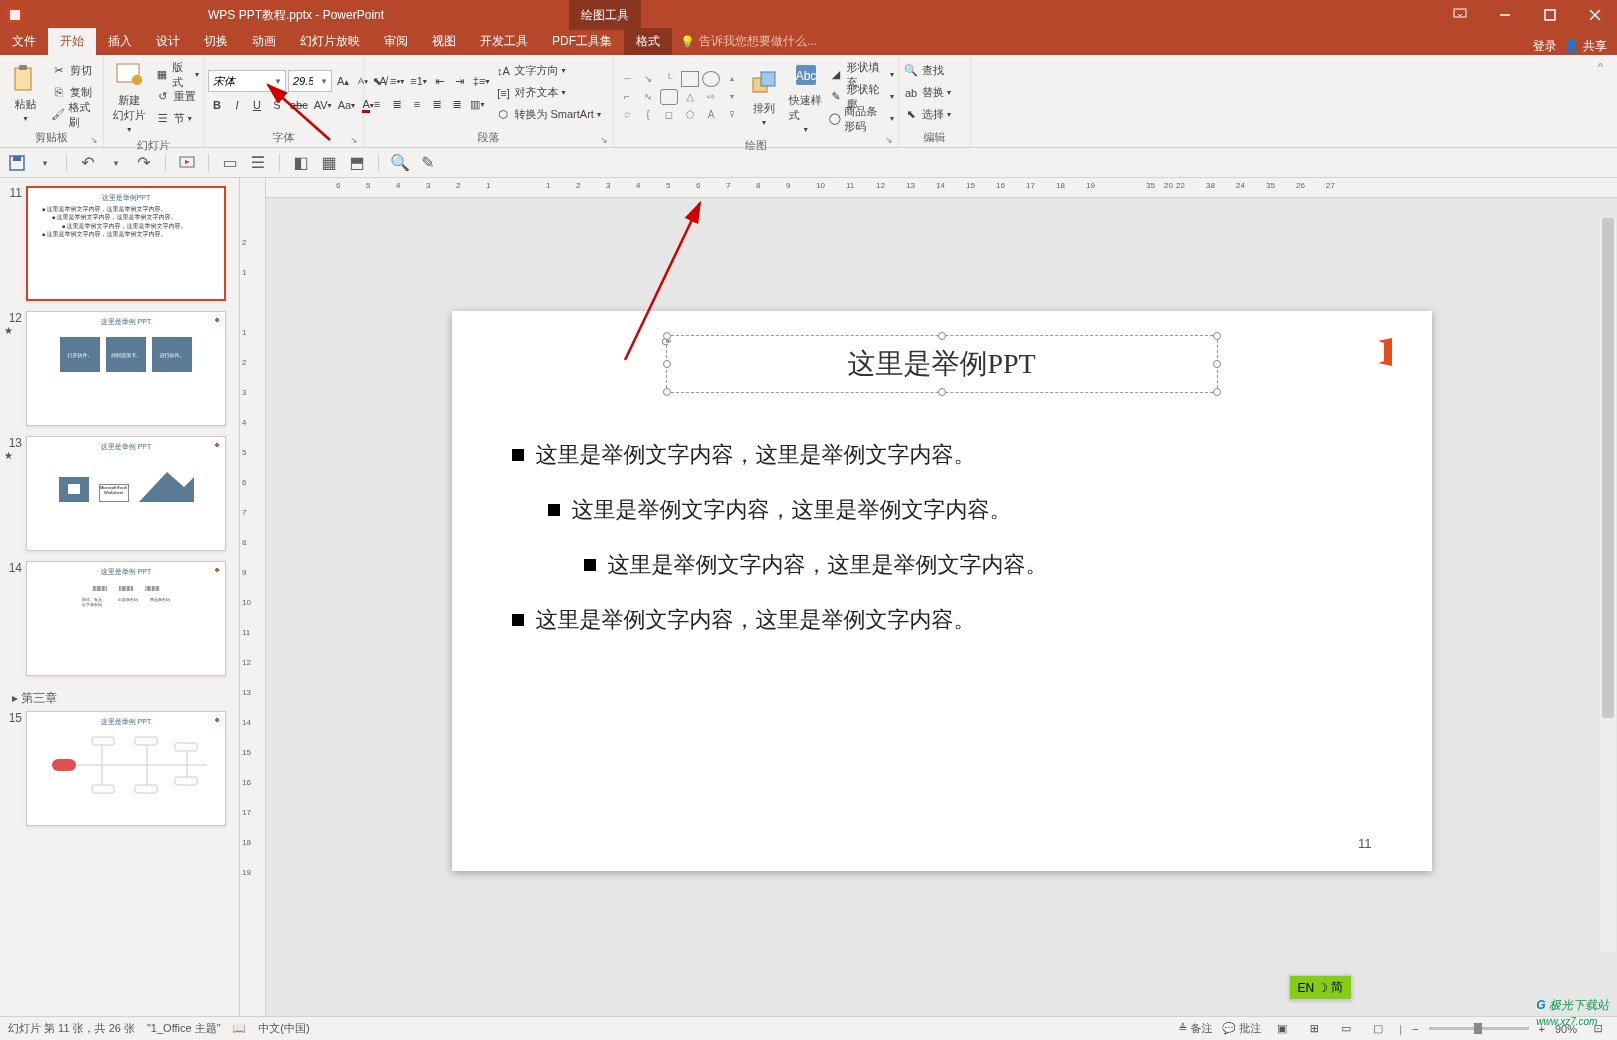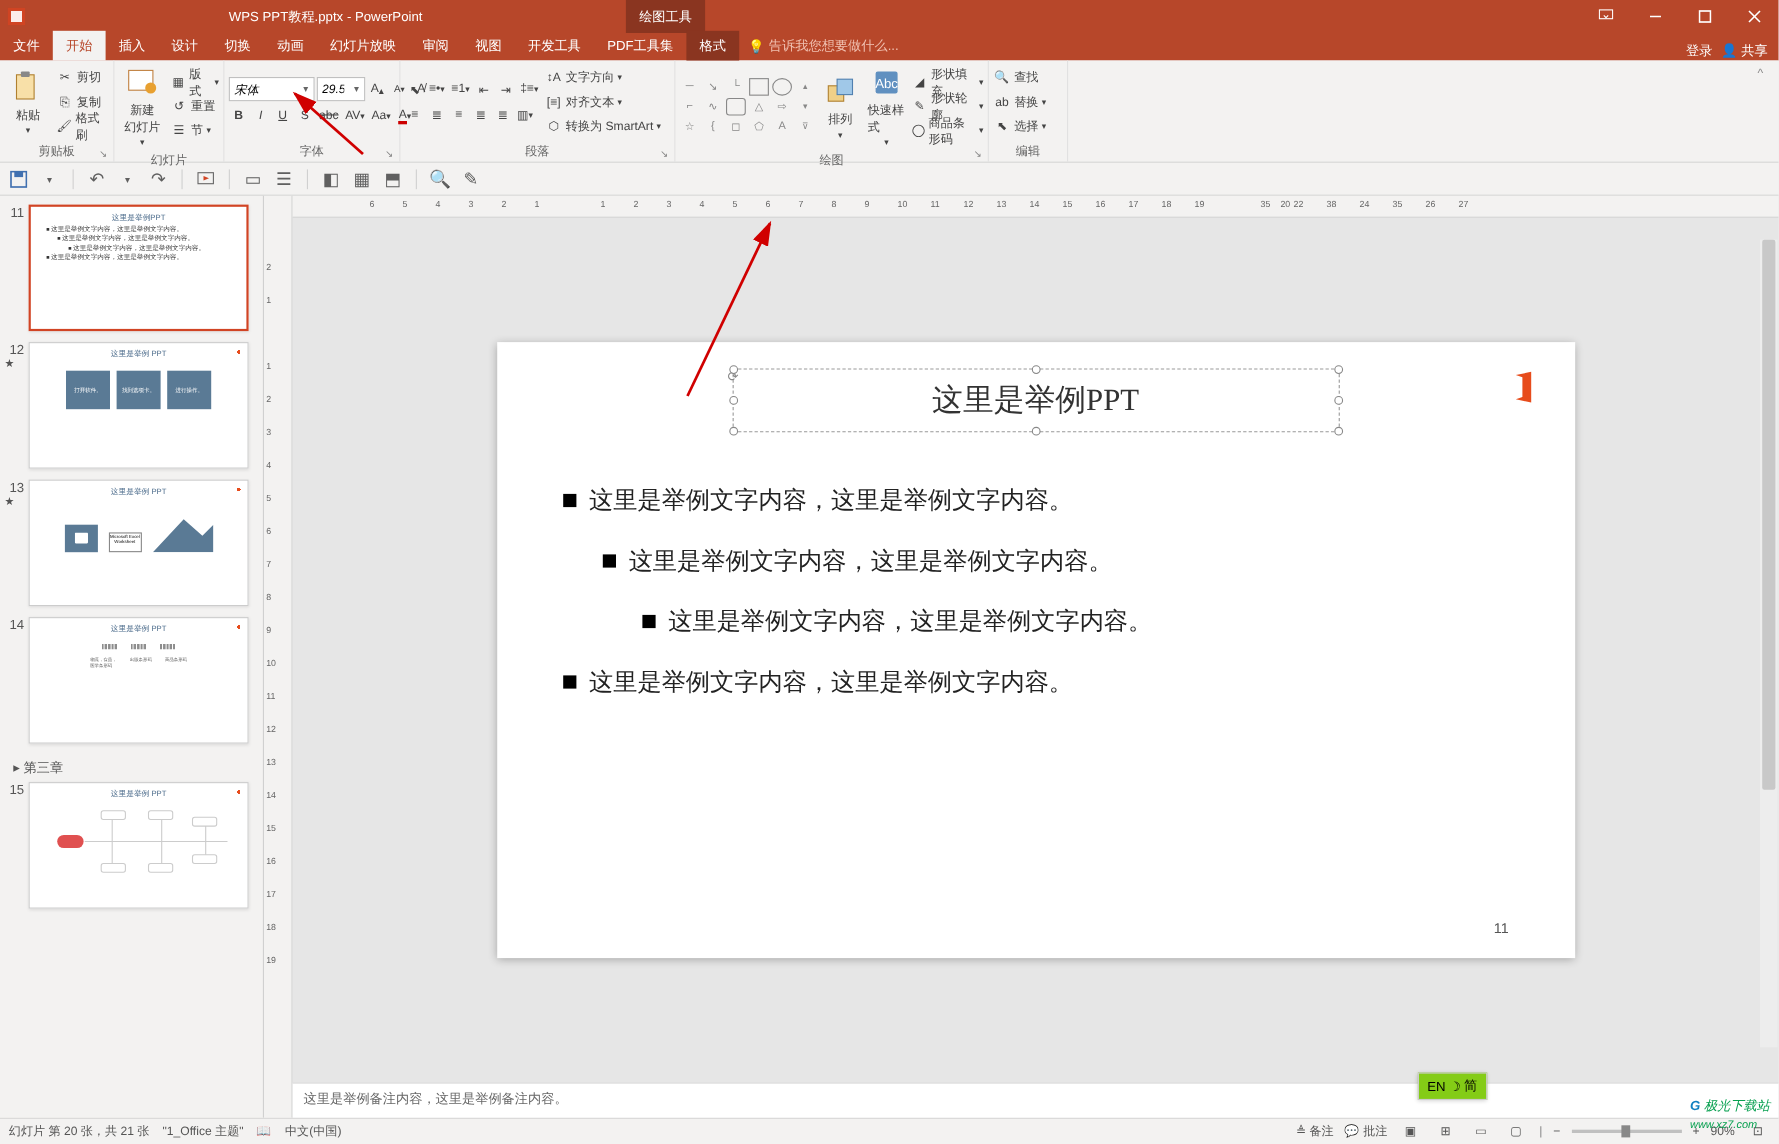--- a/index.html
+++ b/index.html
@@ -618,21 +618,20 @@
                 <div class="bullet"></div>
                 <span>这里是举例文字内容，这里是举例文字内容。</span>
               </div>
           </div>
           <div class="slnum">11</div>
         </div>
         <div class="scrollbar-v">
             <div class="th"></div>
           </div>
       </div>
-      <div class="notes"><span>这里是举例备注内容，这里是举例备注内容。</span></div>
     </div>
   </div>
 </div>
 
 <svg class="arrow arrow1" width="80" height="70">
     <defs>
       <marker id="a1" markerWidth="10" markerHeight="10" refX="8" refY="3" orient="auto">
         <polygon points="0,0 9,3 0,6" fill="#d00000"></polygon>
       </marker>
     </defs>
@@ -647,21 +646,21 @@
     <line x1="15" y1="165" x2="90" y2="8" stroke="#d00000" stroke-width="2.5" marker-end="url(#a2)"></line>
   </svg>
 
 <div class="ime-float">
   <span>EN</span>
   <span>☽</span>
   <span>简</span>
 </div>
 
 <div class="statusbar">
-  <span>幻灯片 第 20 张，共 21 张</span>
+  <span>幻灯片 第 11 张，共 26 张</span>
   <span>"1_Office 主题"</span>
   <span>📖</span>
   <span>中文(中国)</span>
   <div class="right">
     <span>≜ <span>备注</span></span>
     <span>💬 <span>批注</span></span>
     <div class="vbtn">▣</div>
     <div class="vbtn">⊞</div>
     <div class="vbtn">▭</div>
     <div class="vbtn">▢</div>

